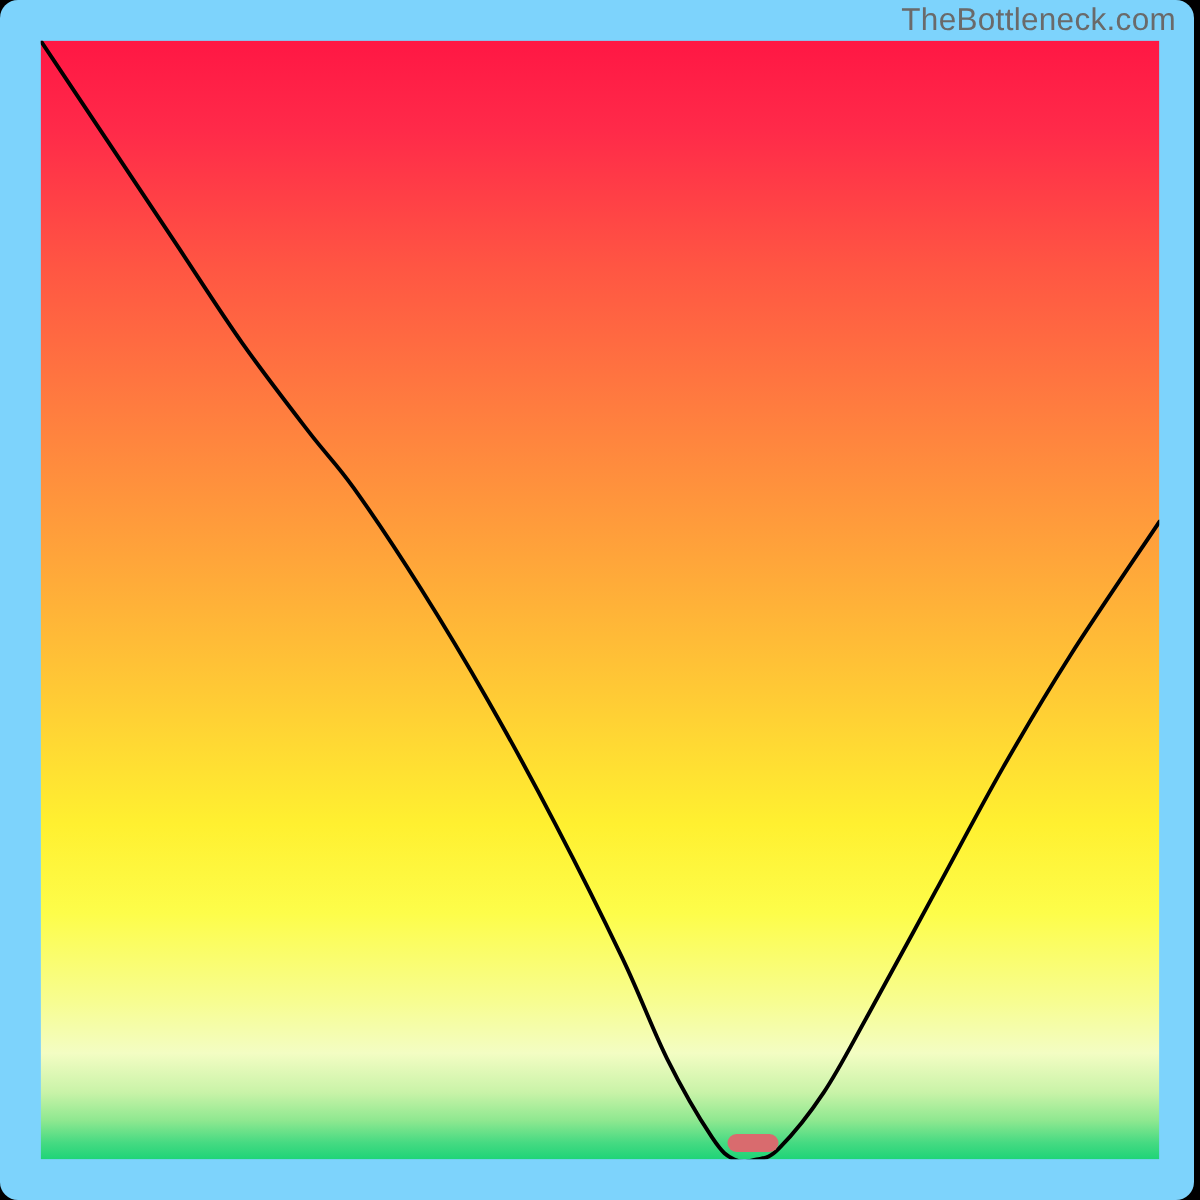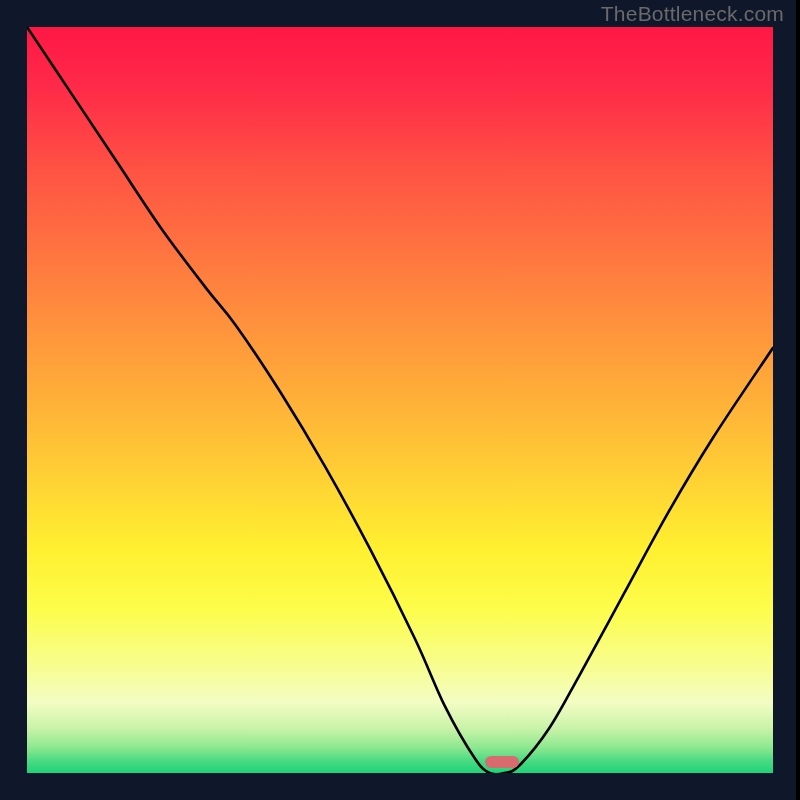--- a/index.html
+++ b/index.html
@@ -8,21 +8,22 @@
     width: 800px;
     height: 800px;
     background: #000;
     overflow: hidden;
     font-family: Arial, Helvetica, sans-serif;
   }
   .frame {
     position: relative;
     width: 796px;
     height: 800px;
-    background: #0f172a;
+    background: #7dd3fc;
+    border-radius: 12px;
   }
   .watermark {
     position: absolute;
     top: 2px;
     right: 12px;
     color: #6a6a6a;
     font-size: 21px;
     font-weight: 500;
     letter-spacing: 0.2px;
     z-index: 5;

